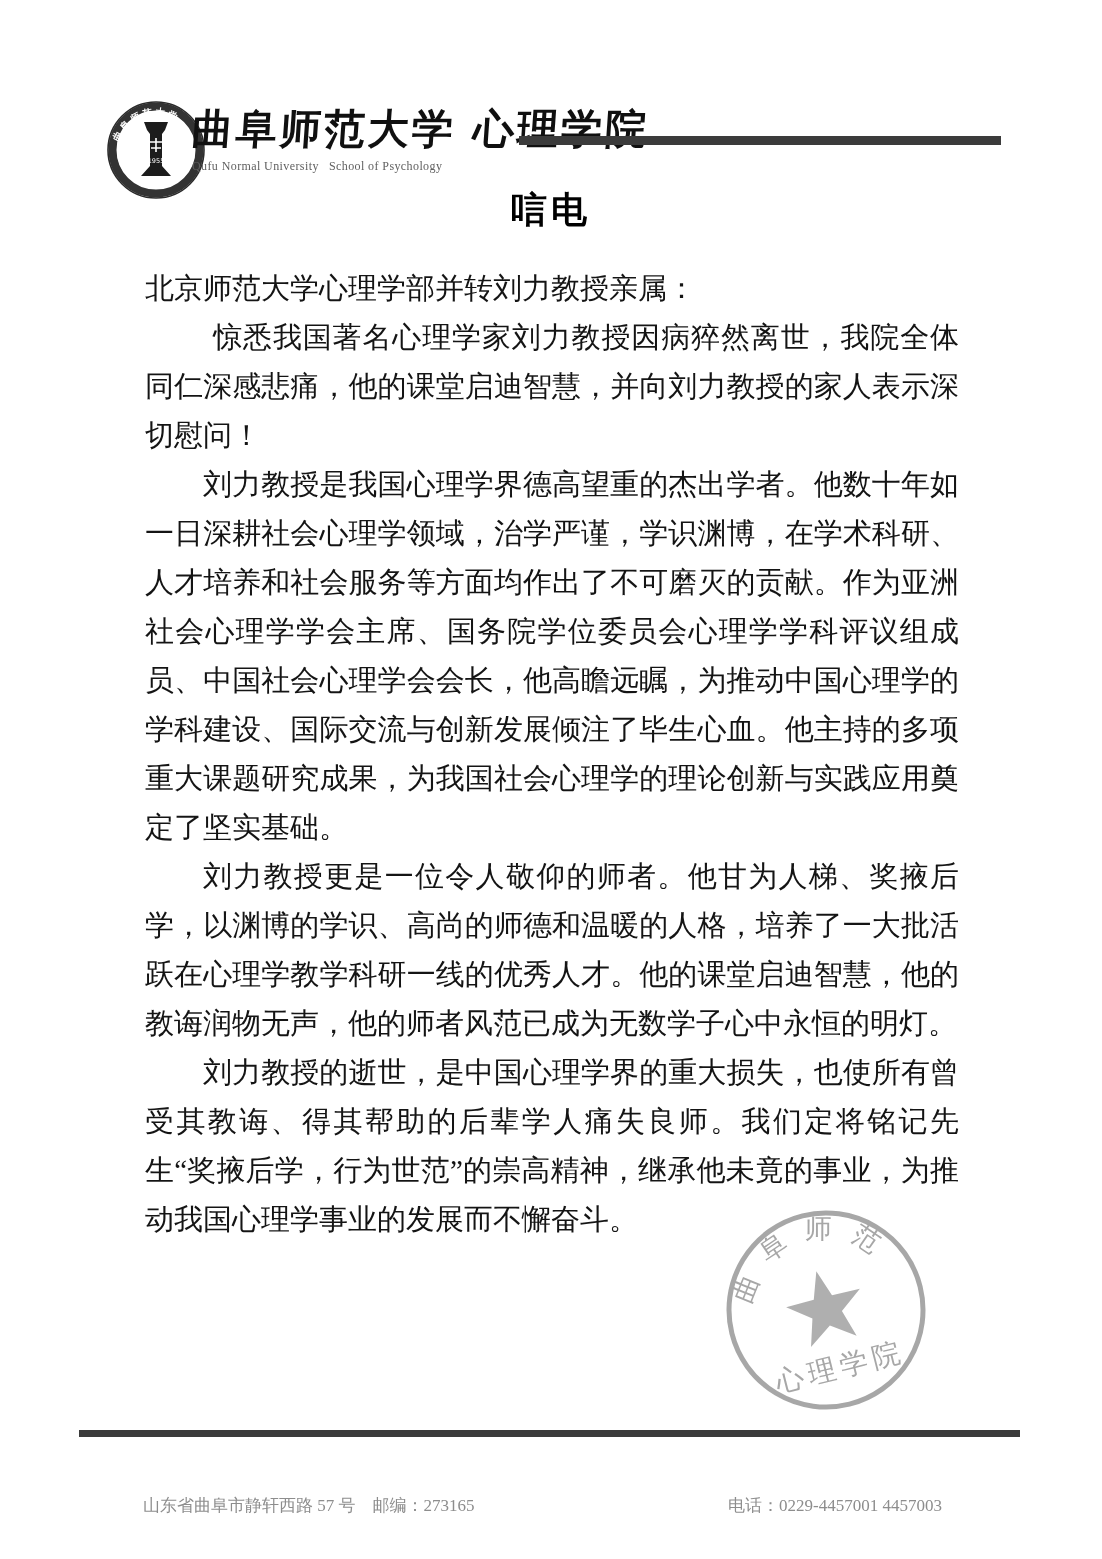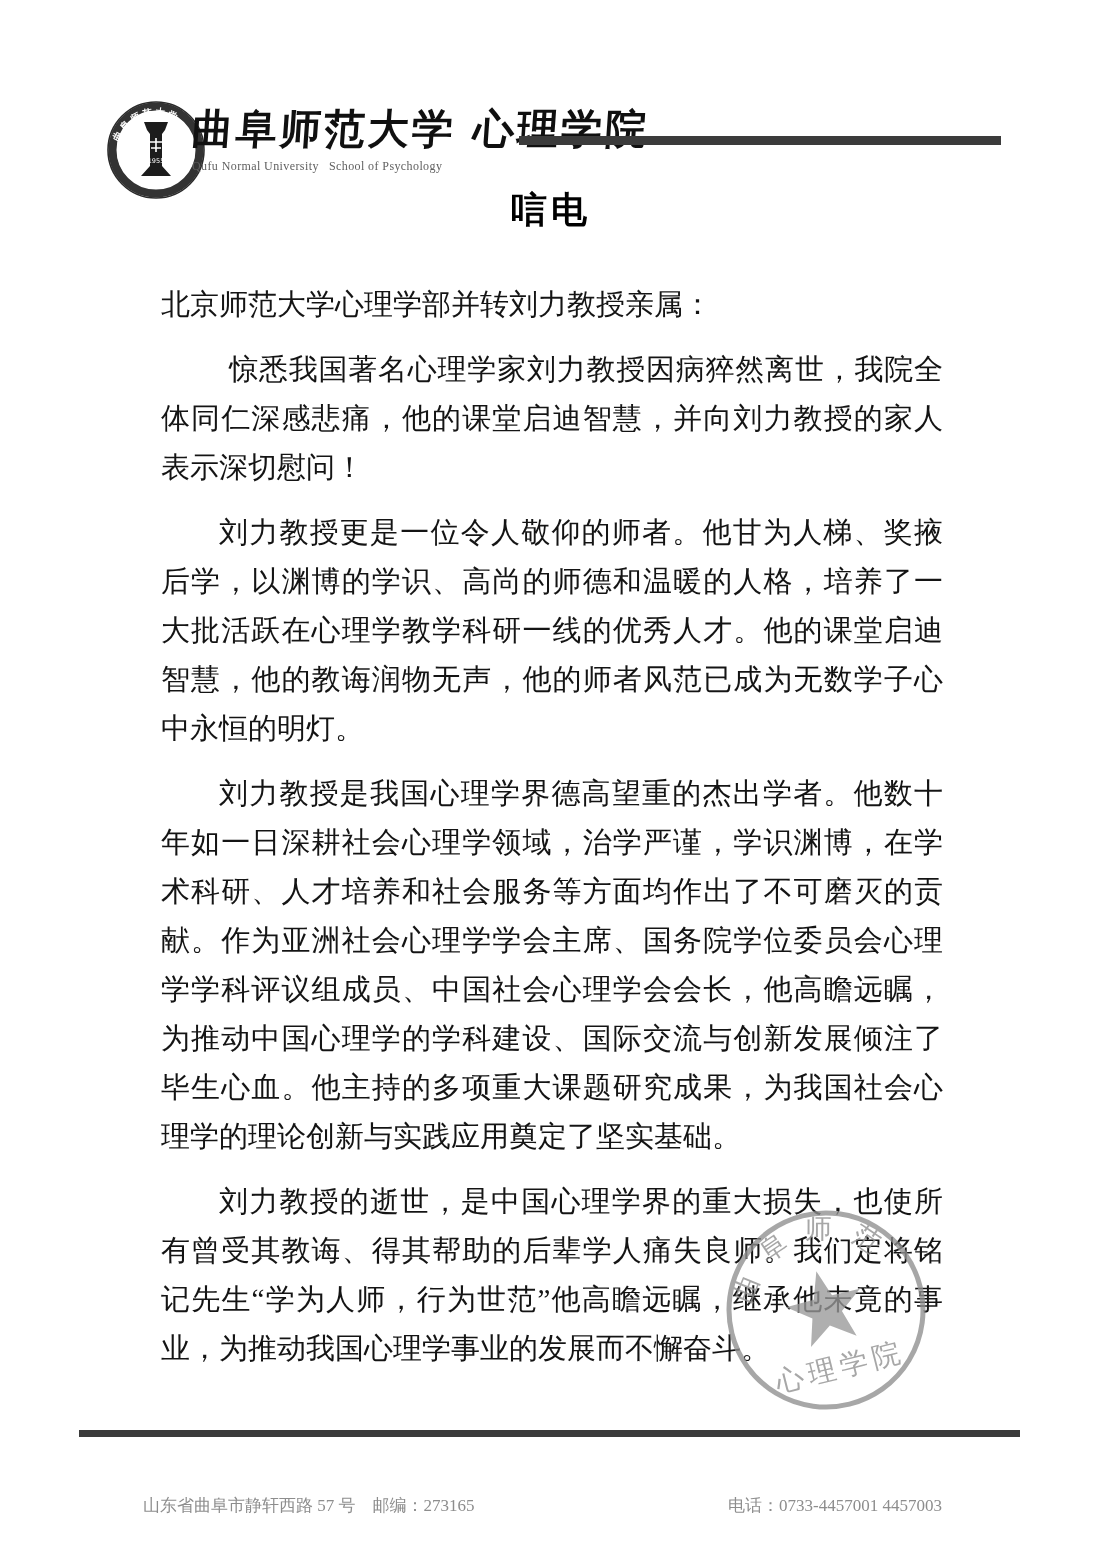--- a/index.html
+++ b/index.html
@@ -28,21 +28,21 @@
     font-family:Liberation Mono, monospace; font-weight:bold;
     font-size:36px; letter-spacing:4px; color:#000000;
   }
 
   
   .letter {
     position:absolute; left:145px; top:264px; width:814px;
     font-size:29px; line-height:49px; text-align:justify; text-justify:inter-character;
     color:#141414;
   }
-  .letter p { margin:16px; }
+  .letter p { margin:0; }
   .indent { text-indent:2em; }
   .indent-wide { text-indent:2.35em; }
 
   
   .signature {
     position:absolute; right:155px; top:1246px; text-align:right;
     font-size:29px; line-height:51px; color:#141414; z-index:2; white-space:pre;
   }
 
   
@@ -81,23 +81,23 @@
     <span class="brand-en">Qufu Normal University   School of Psychology</span>
   </div>
 
   <div class="header-bar"></div>
 
   <div class="doc-title">唁电</div>
 
   <div class="letter">
     <p>北京师范大学心理学部并转刘力教授亲属：</p>
     <p class="indent-wide">惊悉我国著名心理学家刘力教授因病猝然离世，我院全体同仁深感悲痛，他的课堂启迪智慧，并向刘力教授的家人表示深切慰问！</p>
+    <p class="indent">刘力教授是我国心理学界德高望重的杰出学者。他数十年如一日深耕社会心理学领域，治学严谨，学识渊博，在学术科研、人才培养和社会服务等方面均作出了不可磨灭的贡献。作为亚洲社会心理学学会主席、国务院学位委员会心理学学科评议组成员、中国社会心理学会会长，他高瞻远瞩，为推动中国心理学的学科建设、国际交流与创新发展倾注了毕生心血。他主持的多项重大课题研究成果，为我国社会心理学的理论创新与实践应用奠定了坚实基础。</p>
     <p class="indent">刘力教授更是一位令人敬仰的师者。他甘为人梯、奖掖后学，以渊博的学识、高尚的师德和温暖的人格，培养了一大批活跃在心理学教学科研一线的优秀人才。他的课堂启迪智慧，他的教诲润物无声，他的师者风范已成为无数学子心中永恒的明灯。</p>
-    <p class="indent">刘力教授是我国心理学界德高望重的杰出学者。他数十年如一日深耕社会心理学领域，治学严谨，学识渊博，在学术科研、人才培养和社会服务等方面均作出了不可磨灭的贡献。作为亚洲社会心理学学会主席、国务院学位委员会心理学学科评议组成员、中国社会心理学会会长，他高瞻远瞩，为推动中国心理学的学科建设、国际交流与创新发展倾注了毕生心血。他主持的多项重大课题研究成果，为我国社会心理学的理论创新与实践应用奠定了坚实基础。</p>
-    <p class="indent">刘力教授的逝世，是中国心理学界的重大损失，也使所有曾受其教诲、得其帮助的后辈学人痛失良师。我们定将铭记先生“学为人师，行为世范”他高瞻远瞩，继承他未竟的事业，为推动我国心理学事业的发展而不懈奋斗。</p>
+    <p class="indent">刘力教授的逝世，是中国心理学界的重大损失，也使所有曾受其教诲、得其帮助的后辈学人痛失良师。我们定将铭记先生“奖掖后学，行为世范”的崇高精神，继承他未竟的事业，为推动我国心理学事业的发展而不懈奋斗。</p>
   </div>
 
   <div class="signature">
   </div>
 
   <svg class="seal" viewBox="0 0 208 208" aria-hidden="true">
     <g transform="rotate(-14 104 104)">
       <circle cx="104" cy="104" r="97" fill="none" stroke="#8f8f8f" stroke-width="5"></circle>
       <polygon points="104,64 113.4,91.1 142,91.6 119.2,108.9 127.5,136.4 104,120 80.5,136.4 88.8,108.9 66,91.6 94.6,91.1" fill="#999999"></polygon>
       <path id="seal-arc" d="M 34 82 A 74 74 0 0 1 174 82" fill="none"></path>
@@ -107,17 +107,17 @@
       <text x="104" y="172" font-size="28" fill="#8f8f8f" text-anchor="middle" letter-spacing="5" font-family="'DejaVu Serif',serif">心理学院</text>
     </g>
   </svg>
 
   <div class="footer-bar"></div>
   <div class="footer-left">
     <span class="footer-line">山东省曲阜市静轩西路 57 号　邮编：273165</span>
     
   </div>
   <div class="footer-right">
-    <span class="footer-line">电话：0733-4457001 4457003</span>
+    <span class="footer-line">电话：0229-4457001 4457003</span>
     
   </div>
 
 </div>
 
 </body></html>

